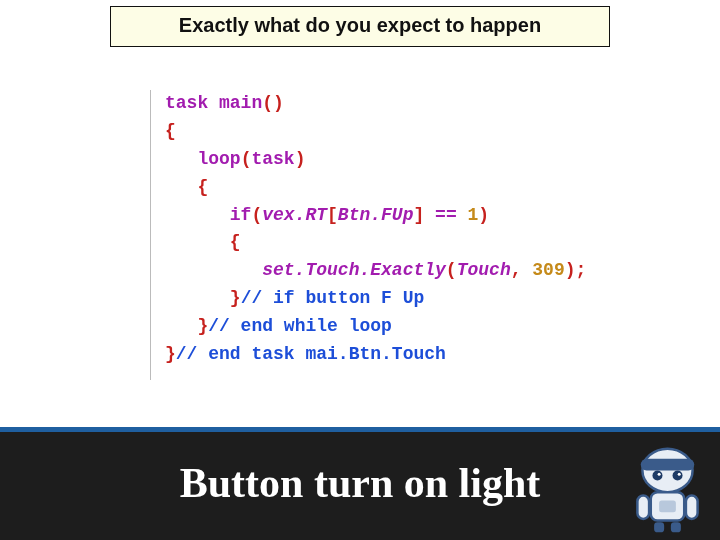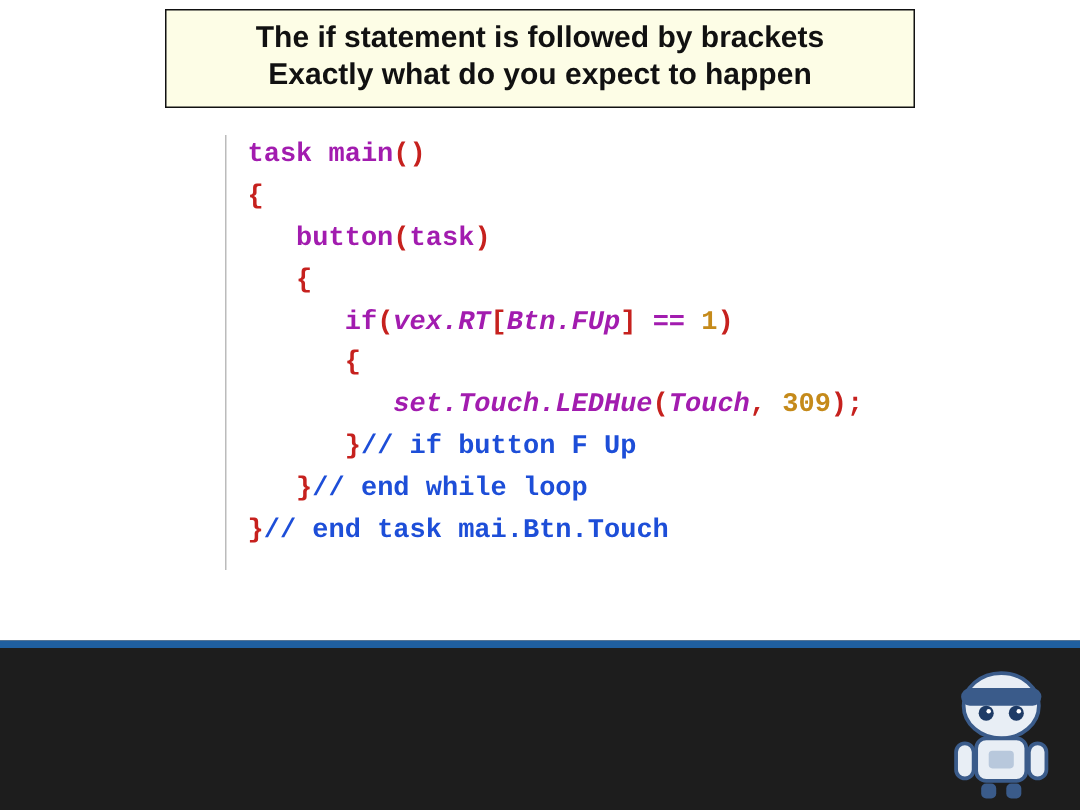--- a/index.html
+++ b/index.html
@@ -75,37 +75,37 @@
     bottom: 6px;
     width: 85px;
     height: 92px;
   }
   .robot svg { width: 100%; height: 100%; }
 </style>
 </head>
 <body>
 
 <div class="header-box">
-  <div class="header-line1">The if statement is followed by brackets</div>
   <div class="header-line2">Exactly what do you expect to happen</div>
 </div>
 
 <div class="code-area"><span class="kw-blue">task main</span><span class="punct">()</span>
 <span class="punct">{</span>
-   <span class="kw-blue">button</span><span class="punct">(</span><span class="kw-blue">task</span><span class="punct">)</span>
+   <span class="kw-blue">loop</span><span class="punct">(</span><span class="kw-blue">task</span><span class="punct">)</span>
    <span class="punct">{</span>
       <span class="kw-blue">if</span><span class="punct">(</span><span class="norm">vex.RT</span><span class="punct">[</span><span class="norm">Btn.FUp</span><span class="punct">]</span><span class="norm"> == </span><span class="num">1</span><span class="punct">)</span>
       <span class="punct">{</span>
-         <span class="norm">set.Touch.LEDHue</span><span class="punct">(</span><span class="norm">Touch</span><span class="punct">, </span><span class="num">309</span><span class="punct">);</span>
+         <span class="norm">set.Touch.Exactly</span><span class="punct">(</span><span class="norm">Touch</span><span class="punct">, </span><span class="num">309</span><span class="punct">);</span>
       <span class="punct">}</span><span class="cmnt">// if button F Up</span>
    <span class="punct">}</span><span class="cmnt">// end while loop</span>
 <span class="punct">}</span><span class="cmnt">// end task mai.Btn.Touch</span></div>
 
 <div class="footer">
   <div class="footer-stripe"></div>
+  <div class="footer-title">Button turn on light</div>
   <div class="robot">
     <svg viewBox="0 0 100 110">
       <ellipse cx="50" cy="34" rx="30" ry="26" fill="#e8eef5" stroke="#3a5b8a" stroke-width="3"></ellipse>
       <rect x="18" y="20" width="64" height="14" rx="7" fill="#3a5b8a"></rect>
       <circle cx="38" cy="40" r="6" fill="#1e3b66"></circle>
       <circle cx="62" cy="40" r="6" fill="#1e3b66"></circle>
       <circle cx="40" cy="38.5" r="1.8" fill="#fff"></circle>
       <circle cx="64" cy="38.5" r="1.8" fill="#fff"></circle>
       <rect x="30" y="60" width="40" height="34" rx="8" fill="#e8eef5" stroke="#3a5b8a" stroke-width="3"></rect>
       <rect x="40" y="70" width="20" height="14" rx="3" fill="#b8c8dc"></rect>

